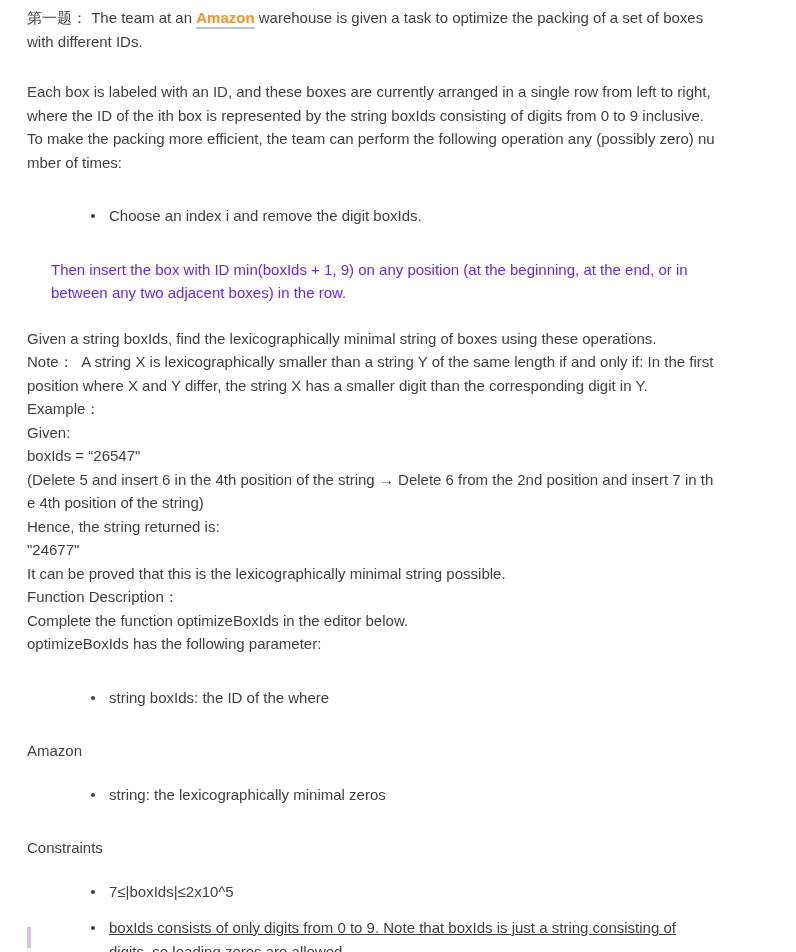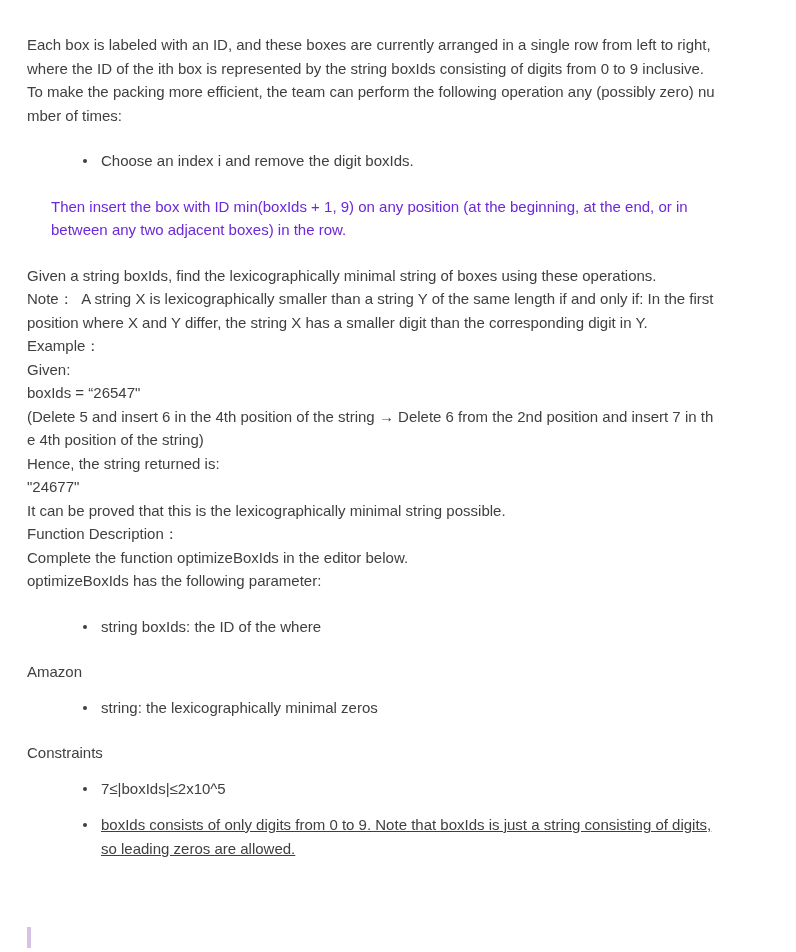--- a/index.html
+++ b/index.html
@@ -37,21 +37,21 @@
 
   a.link {
     color: #ef912c;
     font-weight: bold;
     text-decoration: none;
     border-bottom: 2px solid #b9c3cc;
     padding-bottom: 1px;
   }
 
   ul.bullets {
-    margin: 0;
+    margin: 8px;
     padding: 0 0 0 47px;
     list-style: none;
   }
   ul.bullets > li {
     position: relative;
     font-size: 15px;
     line-height: 23.5px;
     color: #3f3f3f;
     margin: 0;
     padding-left: 27px;
@@ -86,20 +86,21 @@
     width: 4px;
     height: 21px;
     background: #d6c2e4;
   }
 </style>
 </head>
 <body>
 
 <div id="doc">
 
+  <p class="para"><span>第一题：</span><span> The team at an </span><a class="link" href="#">Amazon</a><span> warehouse is given a task to optimize the packing of a set of boxes with different IDs.</span></p>
 
   <div class="gap-lg"></div>
 
   <p class="para">Each box is labeled with an ID, and these boxes are currently arranged in a single row from left to right, where the ID of the ith box is represented by the string boxIds consisting of digits from 0 to 9 inclusive.
 To make the packing more efficient, the team can perform the following operation any (possibly zero) number of times:</p>
 
   <div class="gap-md"></div>
 
   <ul class="bullets">
     <li>Choose an index i and remove the digit boxIds.</li>

